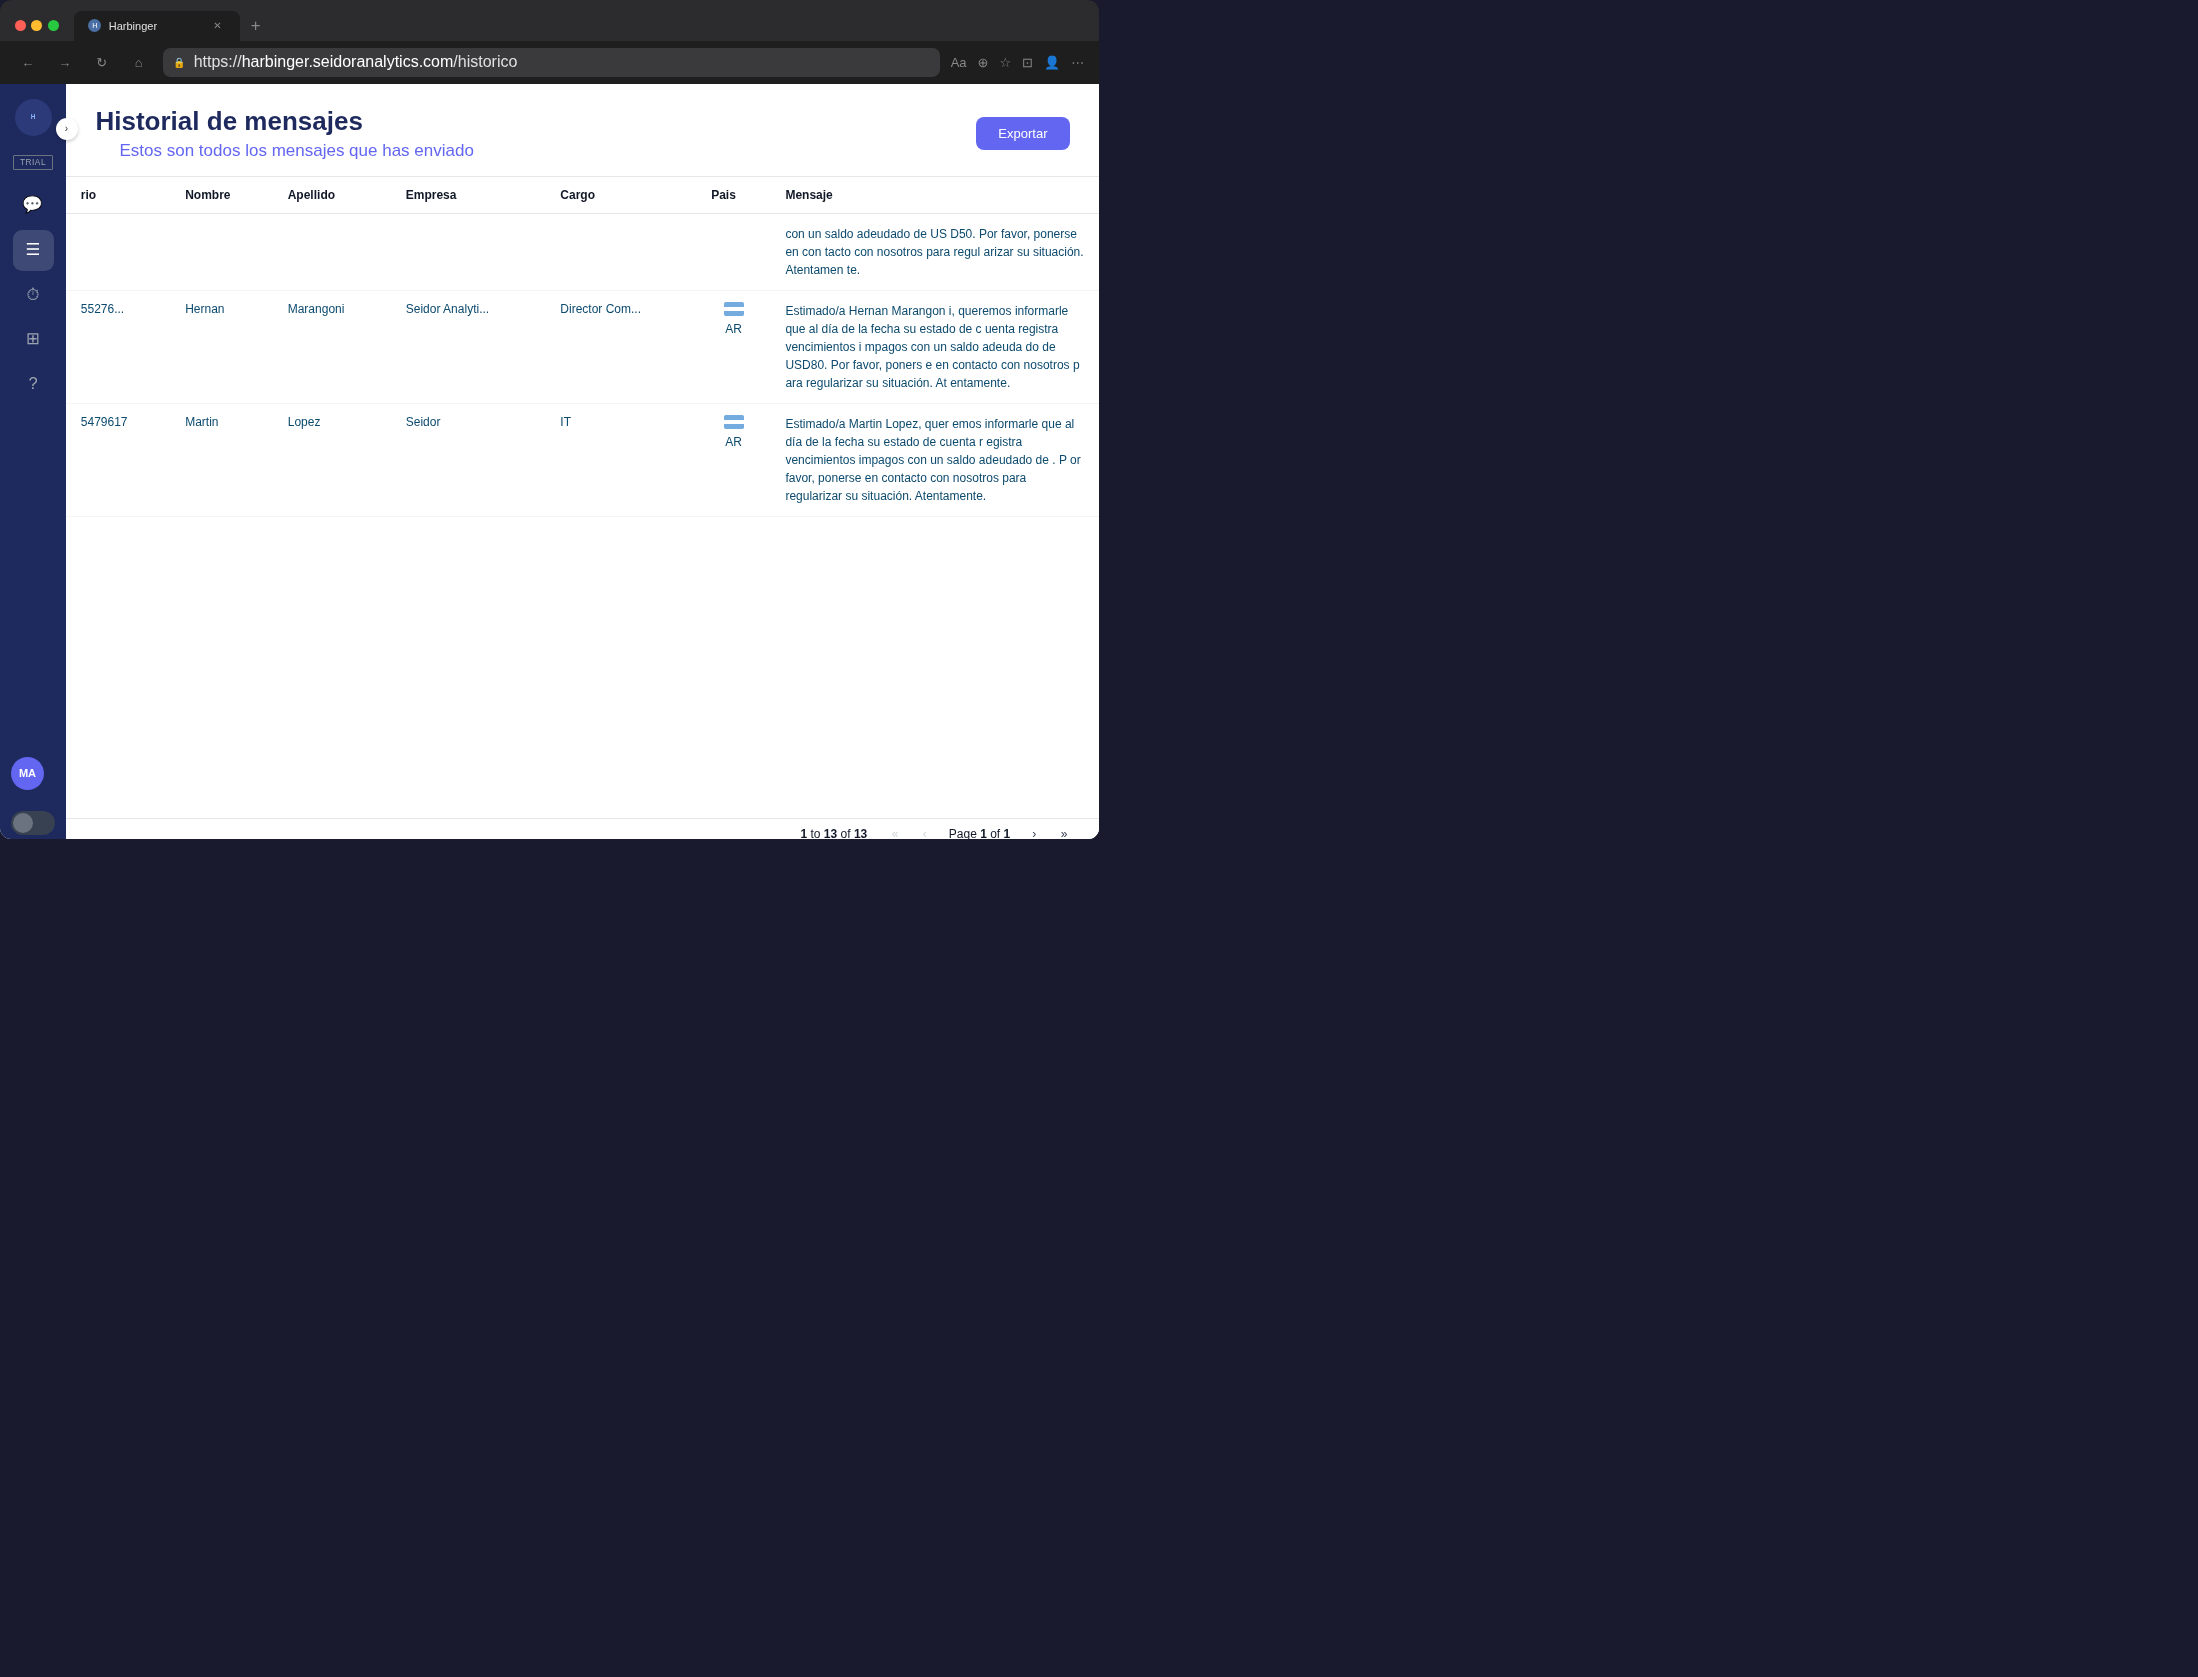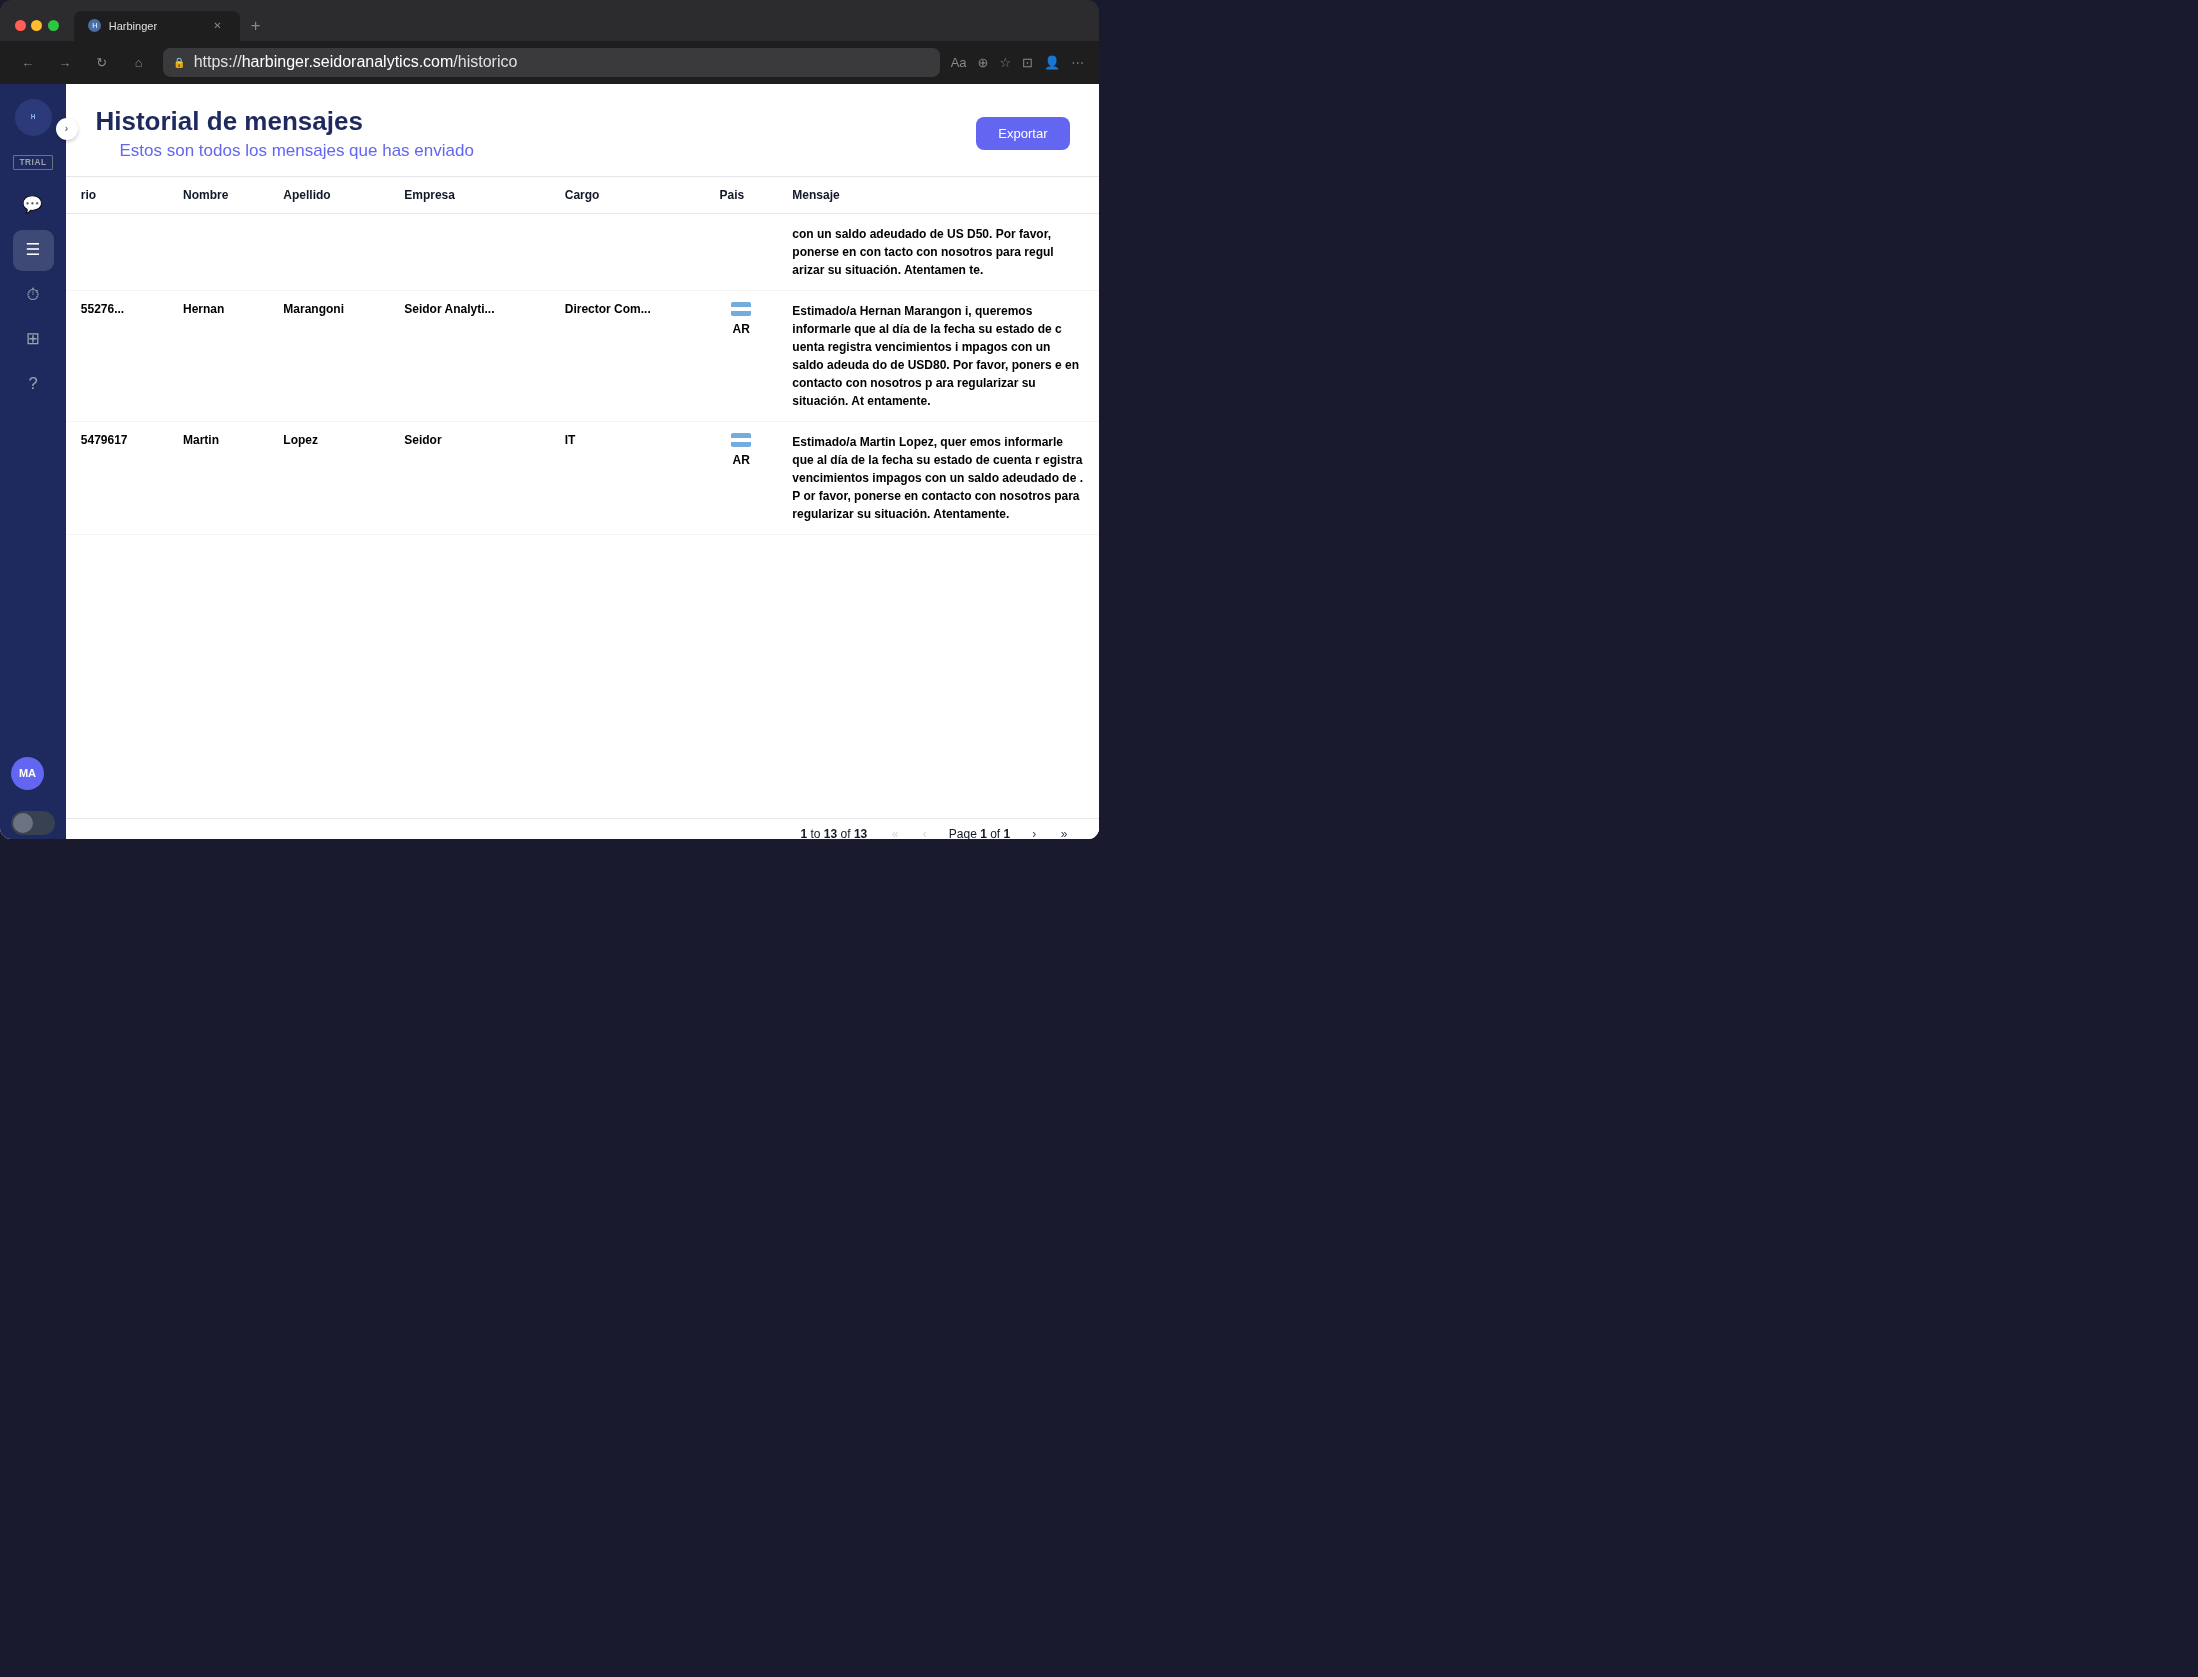--- a/index.html
+++ b/index.html
@@ -189,21 +189,21 @@
     }
     .sidebar-logo-wrapper {
       position: relative;
       margin-bottom: 11px;
     }
     .trial-badge {
       background: transparent;
       border: 1.4px solid #6b7280;
       color: #9ca3af;
       font-size: 8.3px;
-      font-weight: 700;
+      font-weight: 400;
       padding: 1.8px 5.5px;
       border-radius: 1px;
       letter-spacing: 0.5px;
       margin-bottom: 7.4px;
     }
     .sidebar-nav {
       display: flex;
       flex-direction: column;
       align-items: center;
       gap: 3.7px;
@@ -321,24 +321,23 @@
     th {
       padding: 11px 14.8px;
       text-align: left;
       font-weight: 600;
       color: #111827;
       font-size: 12px;
       white-space: nowrap;
     }
     td {
       padding: 11px 14.8px;
-      color: #000000;
+      color: #0c4a6e;
       vertical-align: top;
       border-bottom: 0.9px solid #f3f4f6;
-      font-weight: bold;
     }
 
     .col-message {
       max-width: 240px;
       line-height: 1.5;
       word-break: break-word;
     }
     .col-message-truncated {
       display: -webkit-box;
       -webkit-line-clamp: 8;

